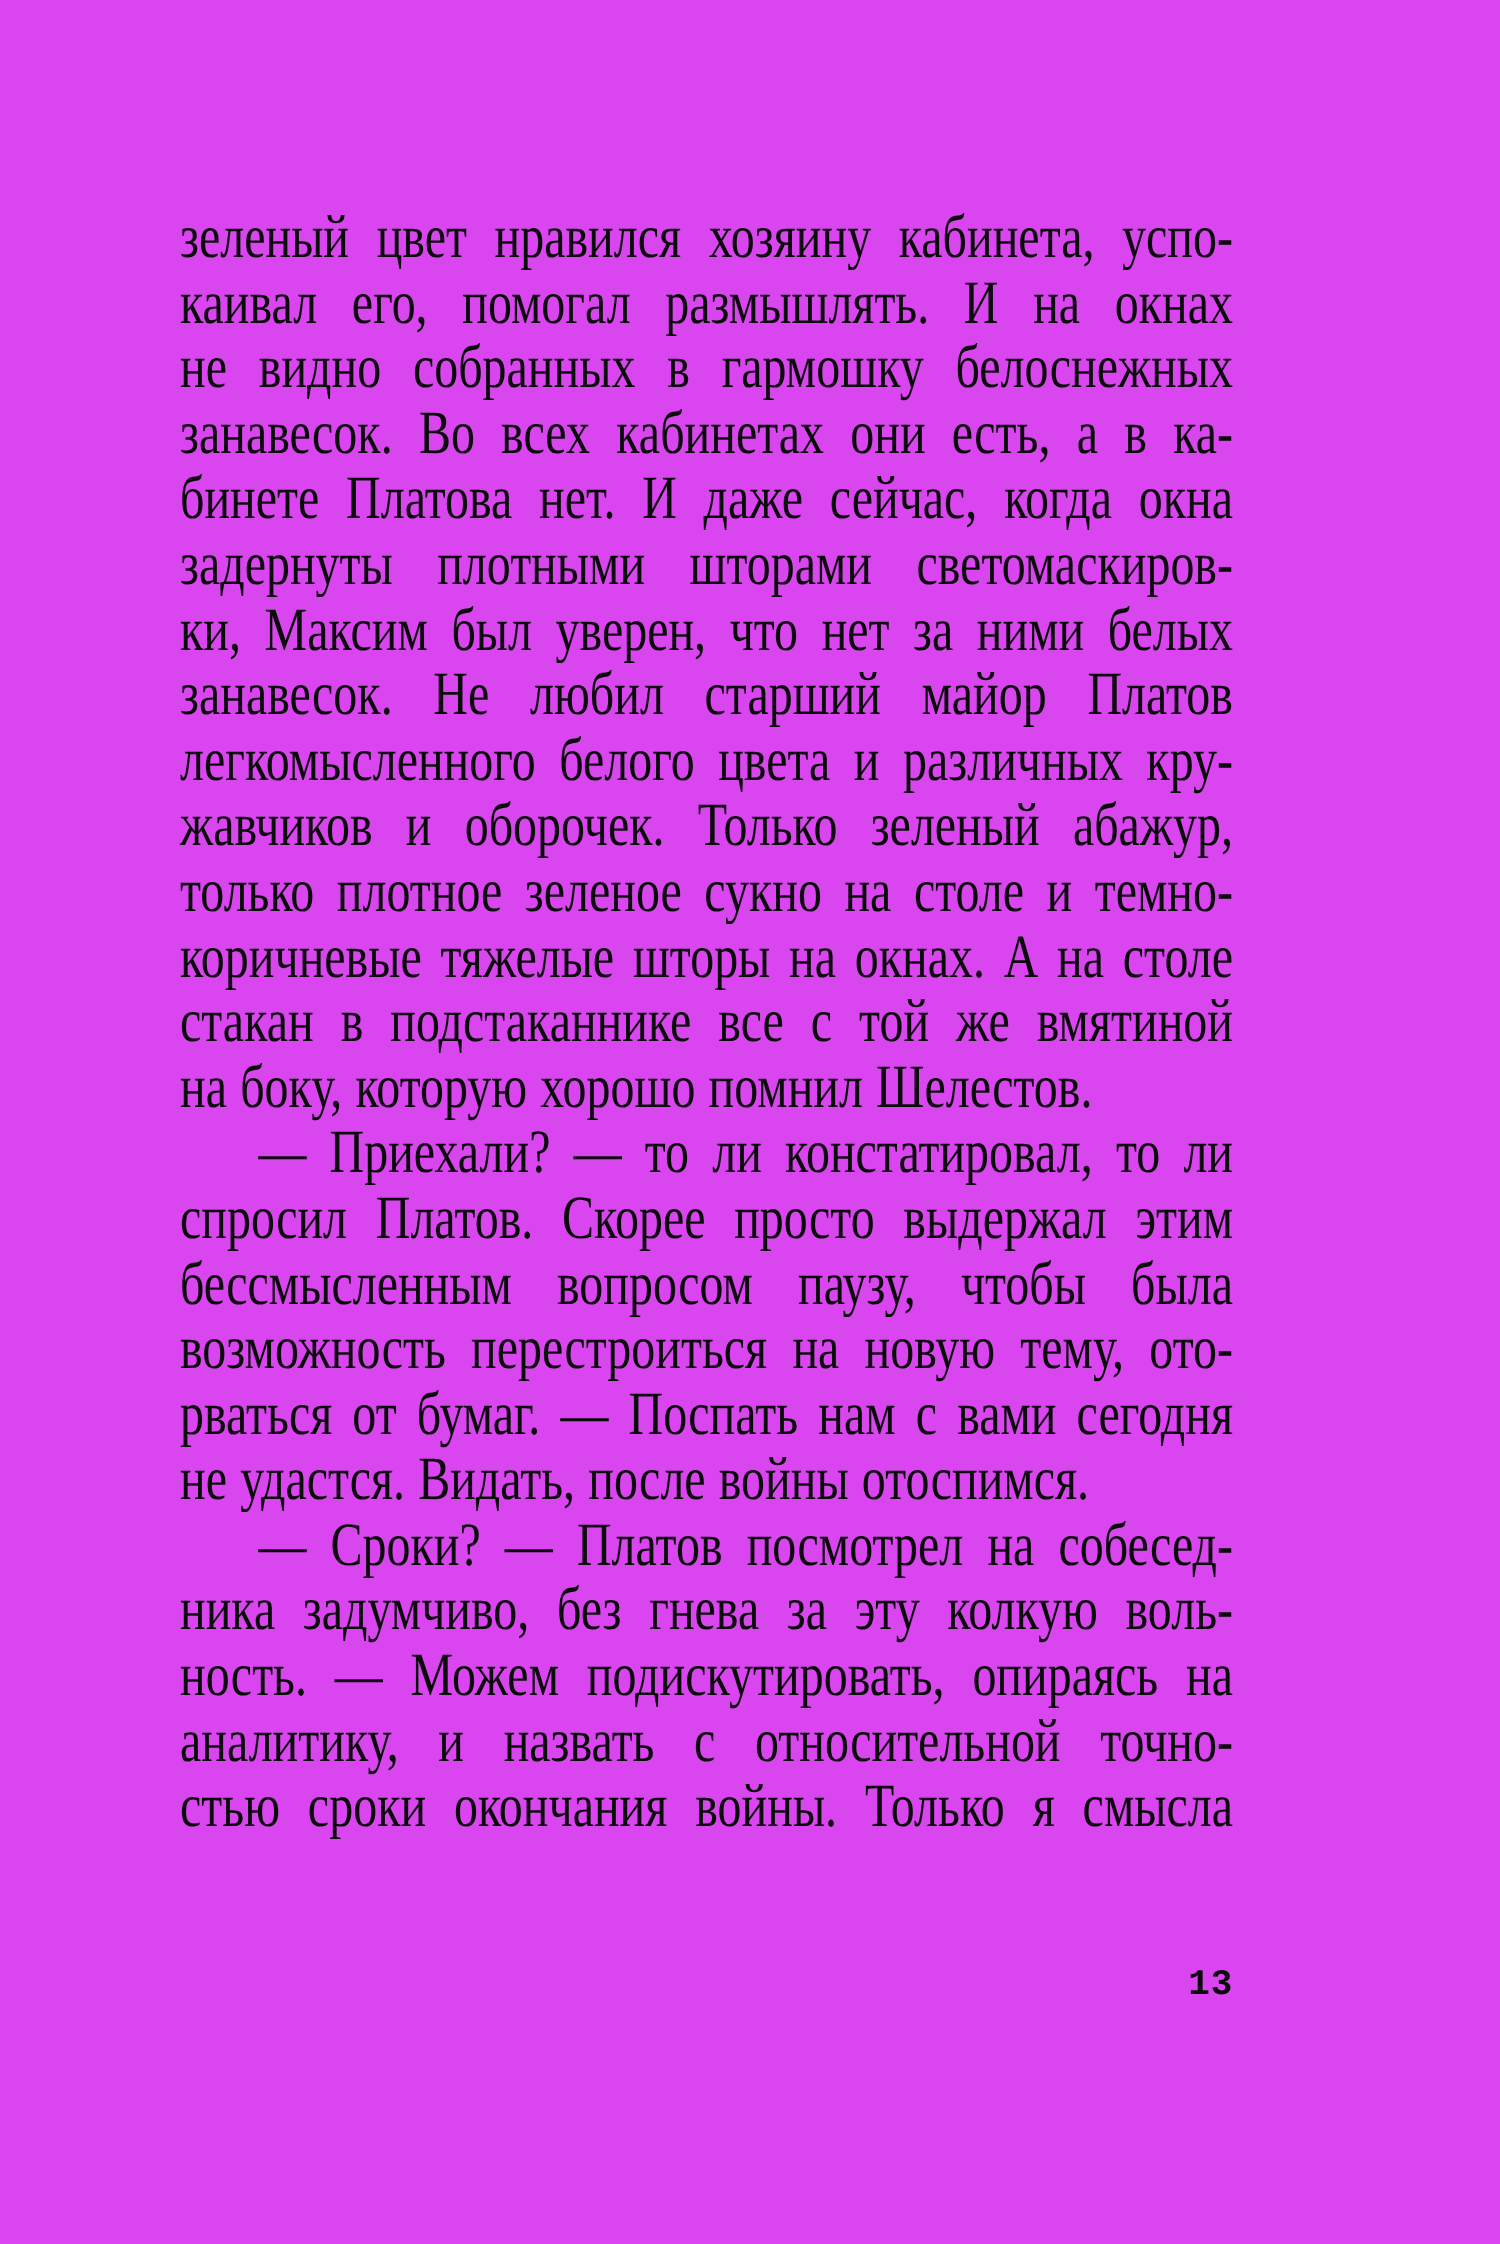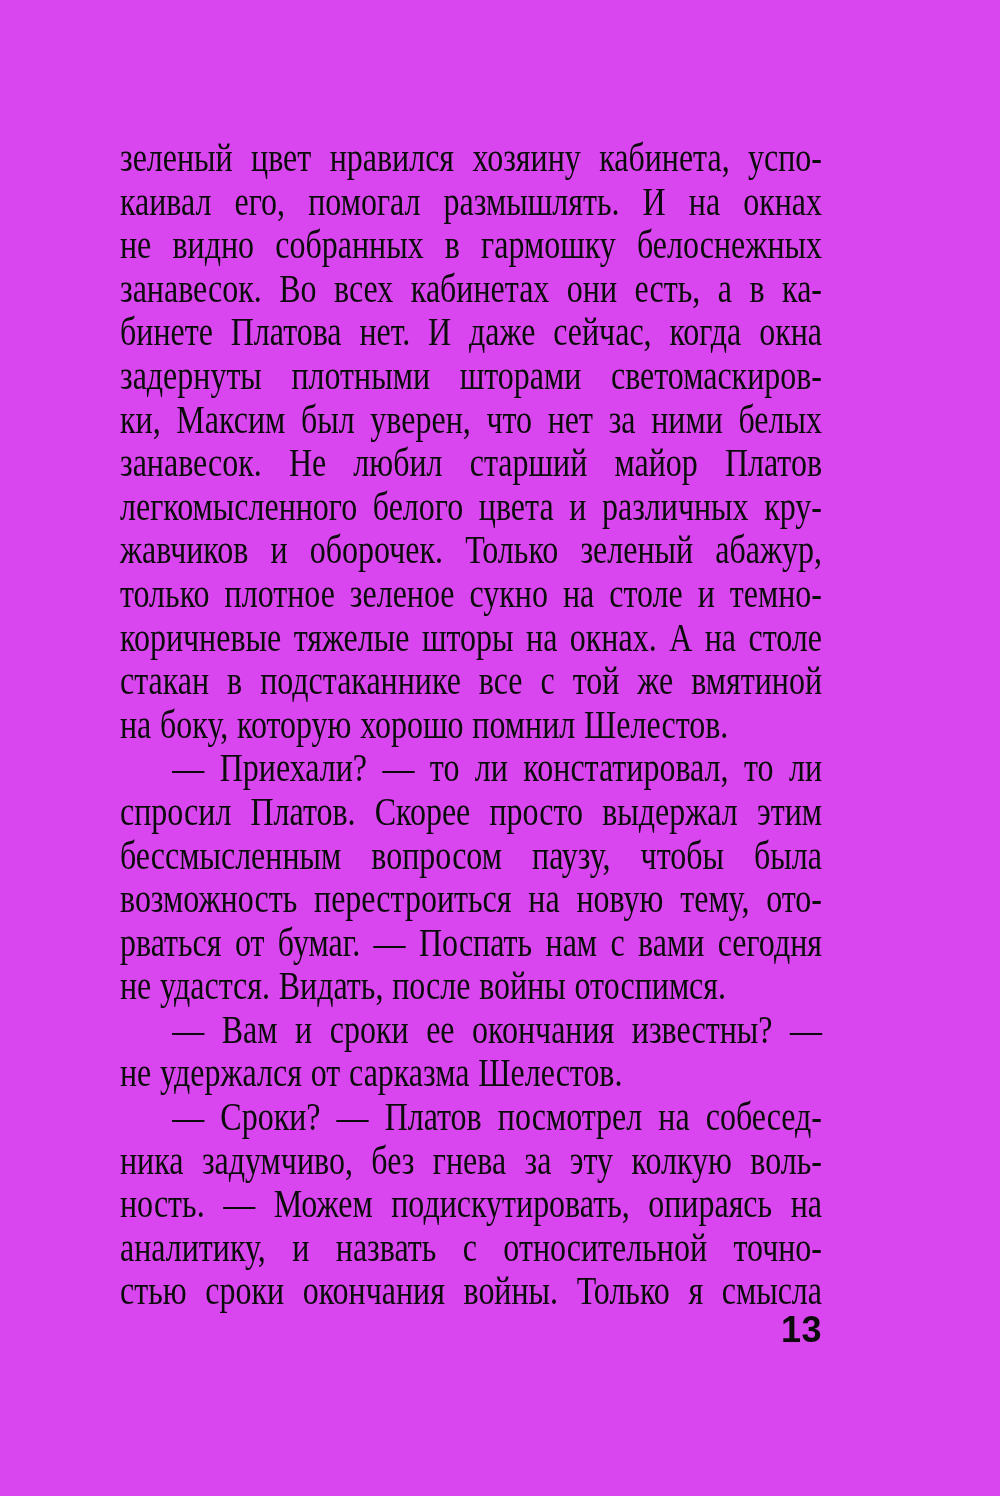--- a/index.html
+++ b/index.html
@@ -42,23 +42,23 @@
   .ln.end {
     text-align-last: left;
   }
   .ln.ind {
     text-indent: 67px;
   }
   .page-number {
     position: absolute;
     top: 1312px;
     right: 178px;
-    font-family: Liberation Sans, sans-serif;
+    font-family: Liberation Mono, monospace;
     font-weight: bold;
-    font-size: 36px;
+    font-size: 24px;
     line-height: 1;
     color: #0b0b0b;
     letter-spacing: 0.5px;
   }
 </style>
 </head>
 <body>
 
 <div class="page">
 
@@ -83,24 +83,20 @@
 
     <div>
       <div class="ln ind">— Приехали? — то ли констатировал, то ли</div>
       <div class="ln">спросил Платов. Скорее просто выдержал этим</div>
       <div class="ln">бессмысленным вопросом паузу, чтобы была</div>
       <div class="ln">возможность перестроиться на новую тему, ото-</div>
       <div class="ln">рваться от бумаг. — Поспать нам с вами сегодня</div>
       <div class="ln end">не удастся. Видать, после войны отоспимся.</div>
     </div>
 
-    <div>
-      <div class="ln ind">— Вам и сроки ее окончания известны? —</div>
-      <div class="ln end">не удержался от сарказма Шелестов.</div>
-    </div>
 
     <div>
       <div class="ln ind">— Сроки? — Платов посмотрел на собесед-</div>
       <div class="ln">ника задумчиво, без гнева за эту колкую воль-</div>
       <div class="ln">ность. — Можем подискутировать, опираясь на</div>
       <div class="ln">аналитику, и назвать с относительной точно-</div>
       <div class="ln">стью сроки окончания войны. Только я смысла</div>
     </div>
 
   </div>

